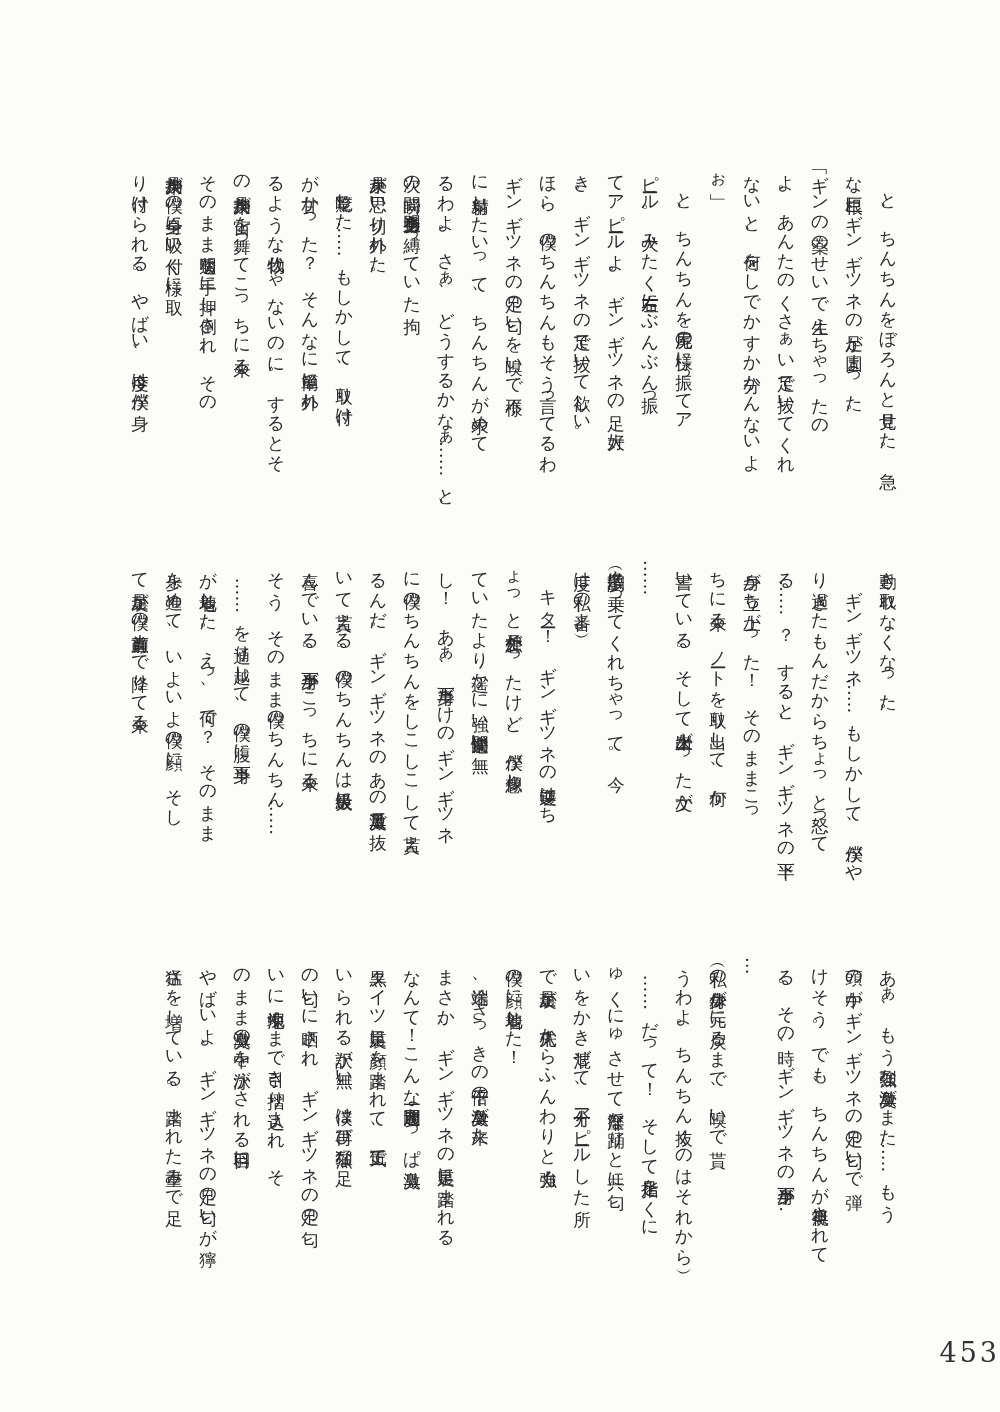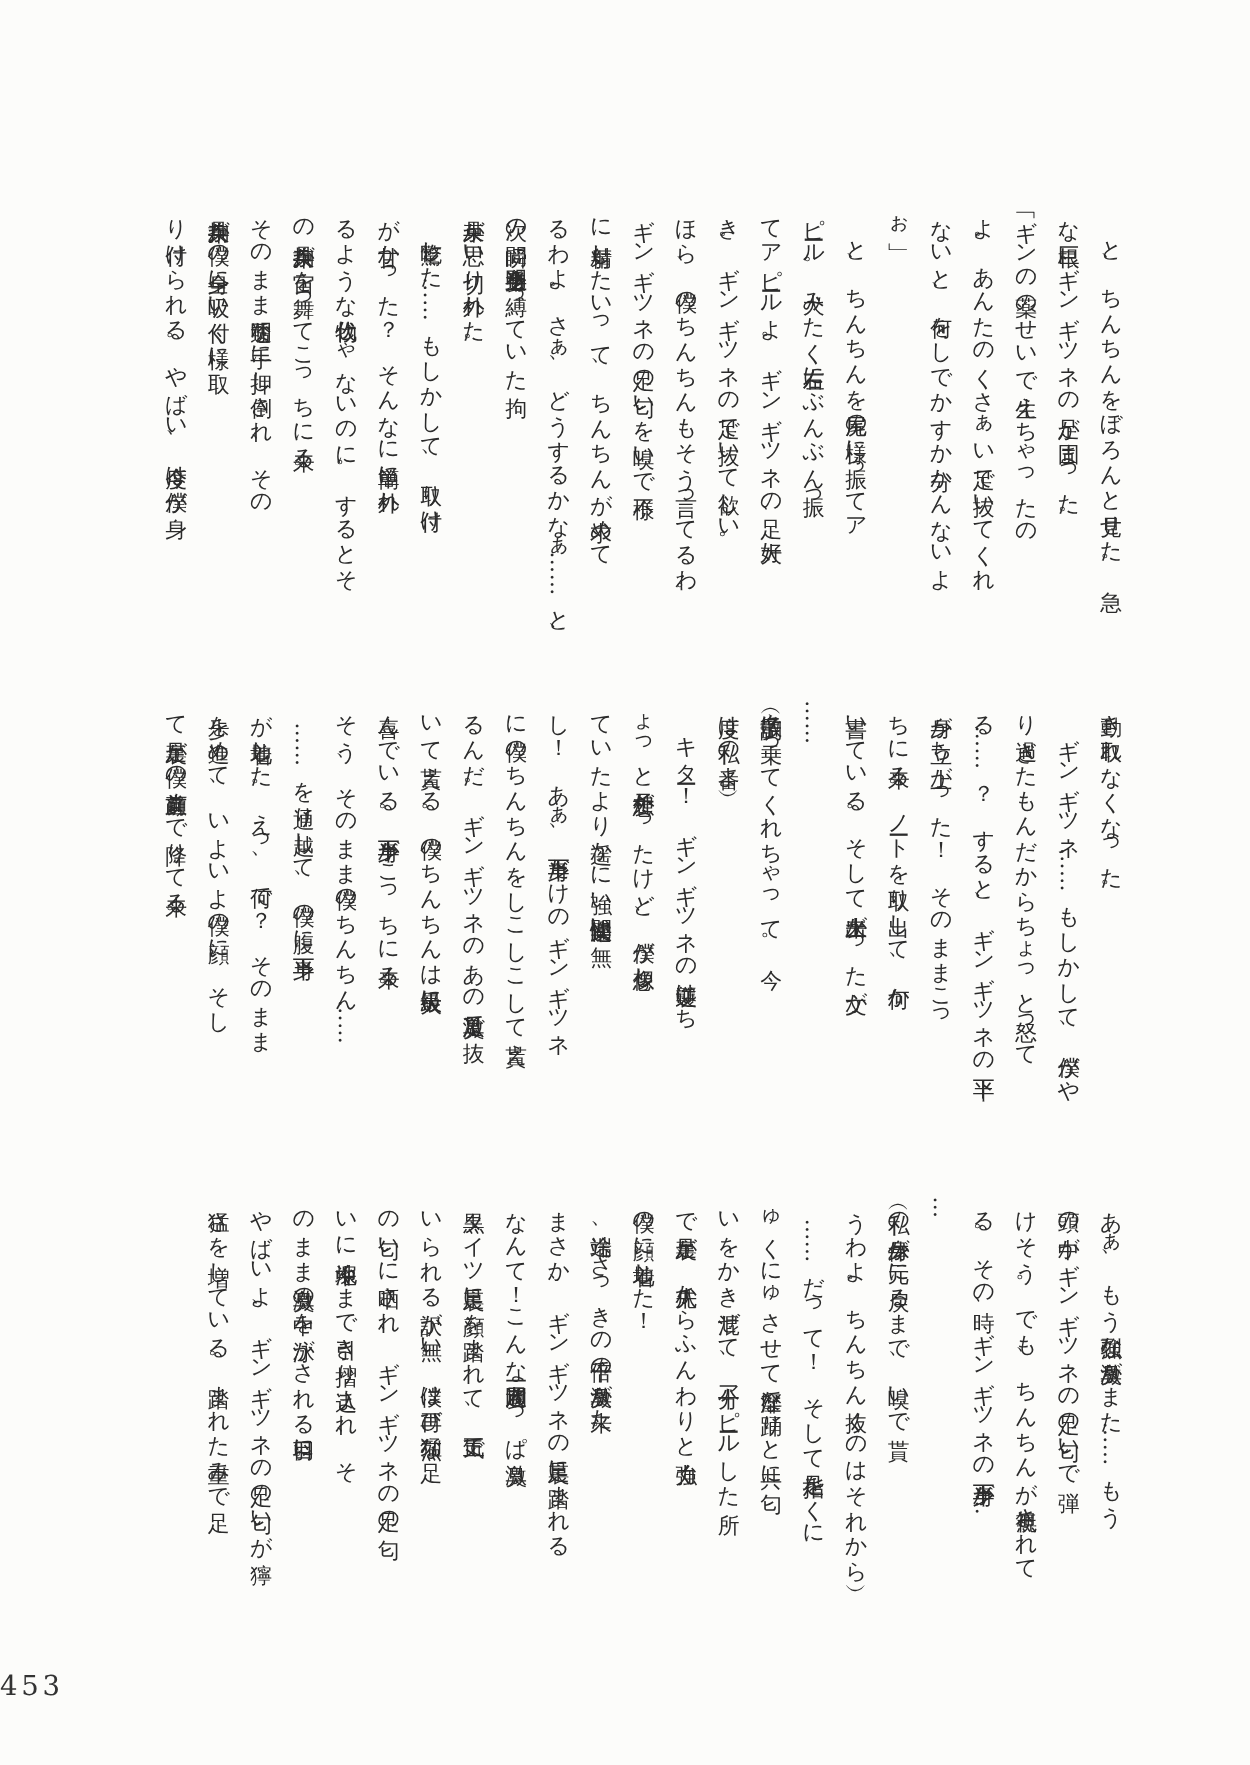--- a/index.html
+++ b/index.html
@@ -33,22 +33,22 @@
     line-height: 34px;
     white-space: nowrap;
     letter-spacing: 0.2px;
     overflow: visible;
   }
   .page-number {
     position: absolute;
     top: 1337px;
     left: 0;
     width: 100%;
-    text-align: left;
-    font-size: 22px;
+    text-align: right;
+    font-size: 27px;
     letter-spacing: 3px;
     color: #333333;
   }
 </style>
 </head>
 <body>
 
 <div class="page">
 
   <div class="tblock tblock-top">

